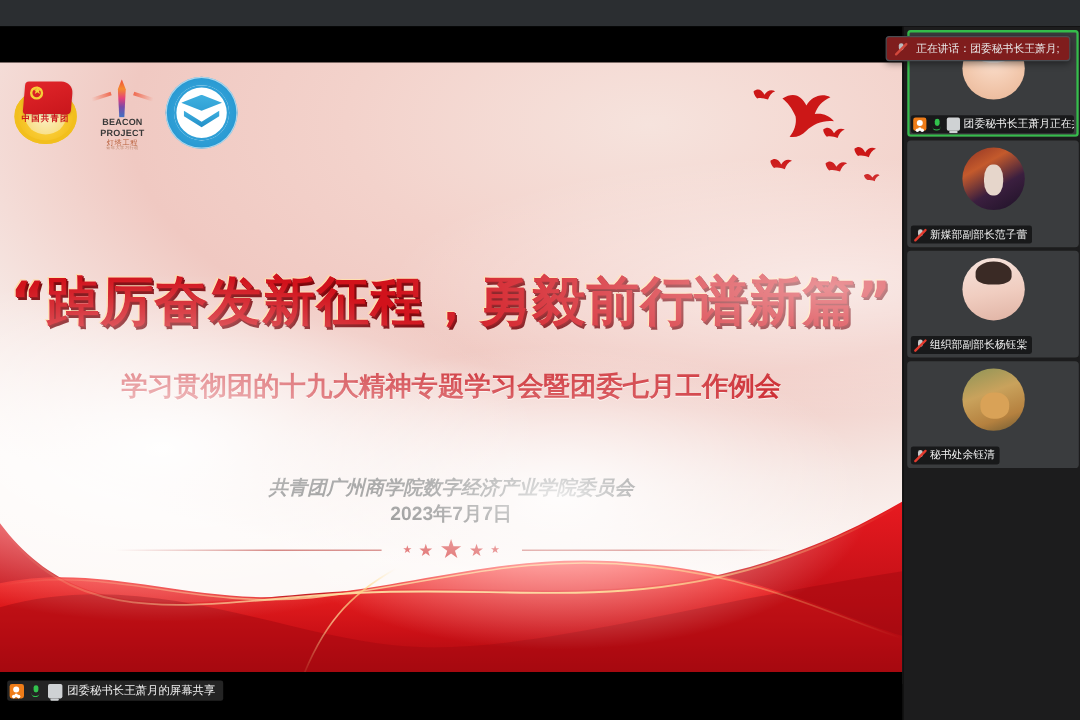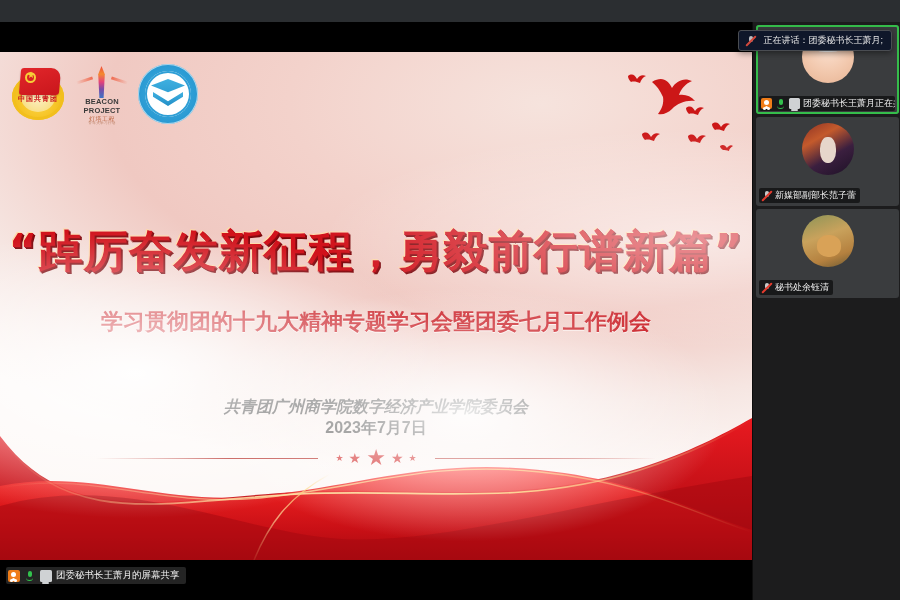--- a/index.html
+++ b/index.html
@@ -256,21 +256,21 @@
     background:#cfd2d4; border-radius:1.5px;
   }
   .ico-share::after {
     content:""; position:absolute; left:2px; bottom:-2px; width:7px; height:2px; background:#cfd2d4; border-radius:1px;
   }
 
   
   .tooltip {
     position: absolute; right: 8px; top: 30px;
     display: flex; align-items: center; gap: 7px;
-    background: #0f172a; border: 1px solid #4a4d52;
+    background: #7f1d1d; border: 1px solid #4a4d52;
     border-radius: 3px; padding: 3px 8px 3px 6px;
     font-size: 9px; color: #e8e8e8; white-space: nowrap;
     box-shadow: 0 2px 6px rgba(0,0,0,.45);
     z-index: 20;
   }
   .tooltip .tt-ico {
     width: 11px; height: 11px; position: relative; flex: 0 0 auto;
   }
   .tooltip .tt-ico::before {
     content:""; position:absolute; left:3.5px; top:1px; width:4px; height:6px;
@@ -426,20 +426,27 @@
     <div class="tile">
       <div class="avatar av2"></div>
       <div class="tile-label">
         <span class="ico ico-mic-off"></span>
         <span class="name">新媒部副部长范子蕾</span>
       </div>
     </div>
 
 
 
+    <div class="tile">
+      <div class="avatar av5"></div>
+      <div class="tile-label">
+        <span class="ico ico-mic-off"></span>
+        <span class="name">组织部副部长杨钰棠</span>
+      </div>
+    </div>
 
     <div class="tile">
       <div class="avatar av6"></div>
       <div class="tile-label">
         <span class="ico ico-mic-off"></span>
         <span class="name">秘书处余钰清</span>
       </div>
     </div>
 
   </div>

